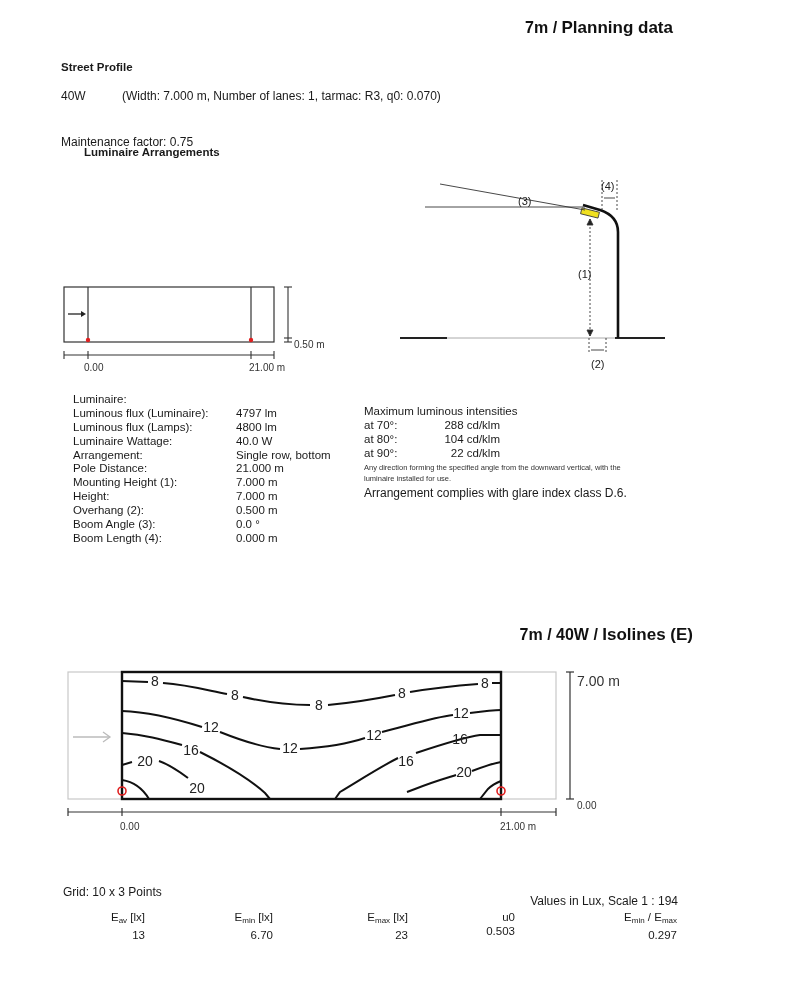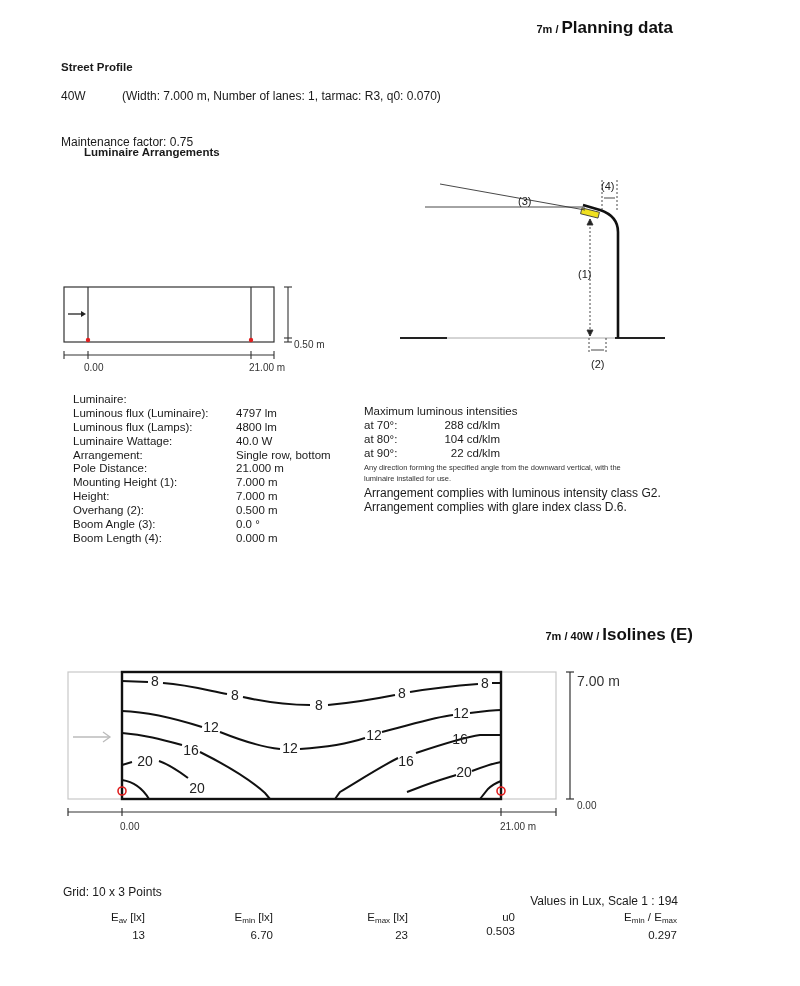--- a/index.html
+++ b/index.html
@@ -5,21 +5,21 @@
   html, body { margin: 0; padding: 0; background: #ffffff; }
   body {
     width: 800px; height: 986px; position: relative; overflow: hidden;
     font-family: "Liberation Sans", sans-serif; color: #1a1a1a;
   }
   .abs { position: absolute; }
   .title-right {
     position: absolute; right: 127px; font-weight: bold; color: #111;
     white-space: nowrap;
   }
-  .title-right .small { font-size: 11px; }
+  .title-right .small { font-size: 16px; }
   .title-right .big { font-size: 17px; }
   .h-bold { font-weight: bold; font-size: 11.5px; }
   .txt { font-size: 12px; }
   .kv { position: absolute; font-size: 11.5px; line-height: 13.9px; }
   .kv .row { display: flex; height: 13.9px; padding-left: 12px; }
   .kv .k { width: 163px; white-space: nowrap; }
   .kv .v { white-space: nowrap; text-align: center; }
   .lum { position: absolute; left: 364px; top: 405px; font-size: 11.5px; line-height: 13.9px; }
   .lum .row { display: flex; }
   .lum .a { width: 80px; }
@@ -161,21 +161,20 @@
         <span class="a">at 80°:</span>
         <span class="b">104 cd/klm</span>
       </div>
       <div class="row">
         <span class="a">at 90°:</span>
         <span class="b">22 cd/klm</span>
       </div>
     </div>
   <div class="note">Any direction forming the specified angle from the downward vertical, with the</div>
   <div class="note" style="margin-top:-2px;">luminaire installed for use.</div>
-  <div class="comp">Arrangement complies with luminous intensity class G2.</div>
   <div class="comp">Arrangement complies with glare index class D.6.</div>
 </div>
 
 <div class="title-right" style="top:625px; right:107px;margin-left:44px;">
   <span class="small">7m / 40W / </span><span class="big">Isolines (E)</span>
 </div>
 
 <svg class="abs" style="left:60px; top:665px;" width="560" height="170">
   <rect x="8" y="7" width="488" height="127" fill="none" stroke="#c8c8c8" stroke-width="1.2"></rect>
   <g stroke="#bbb" stroke-width="1.3" fill="none">

